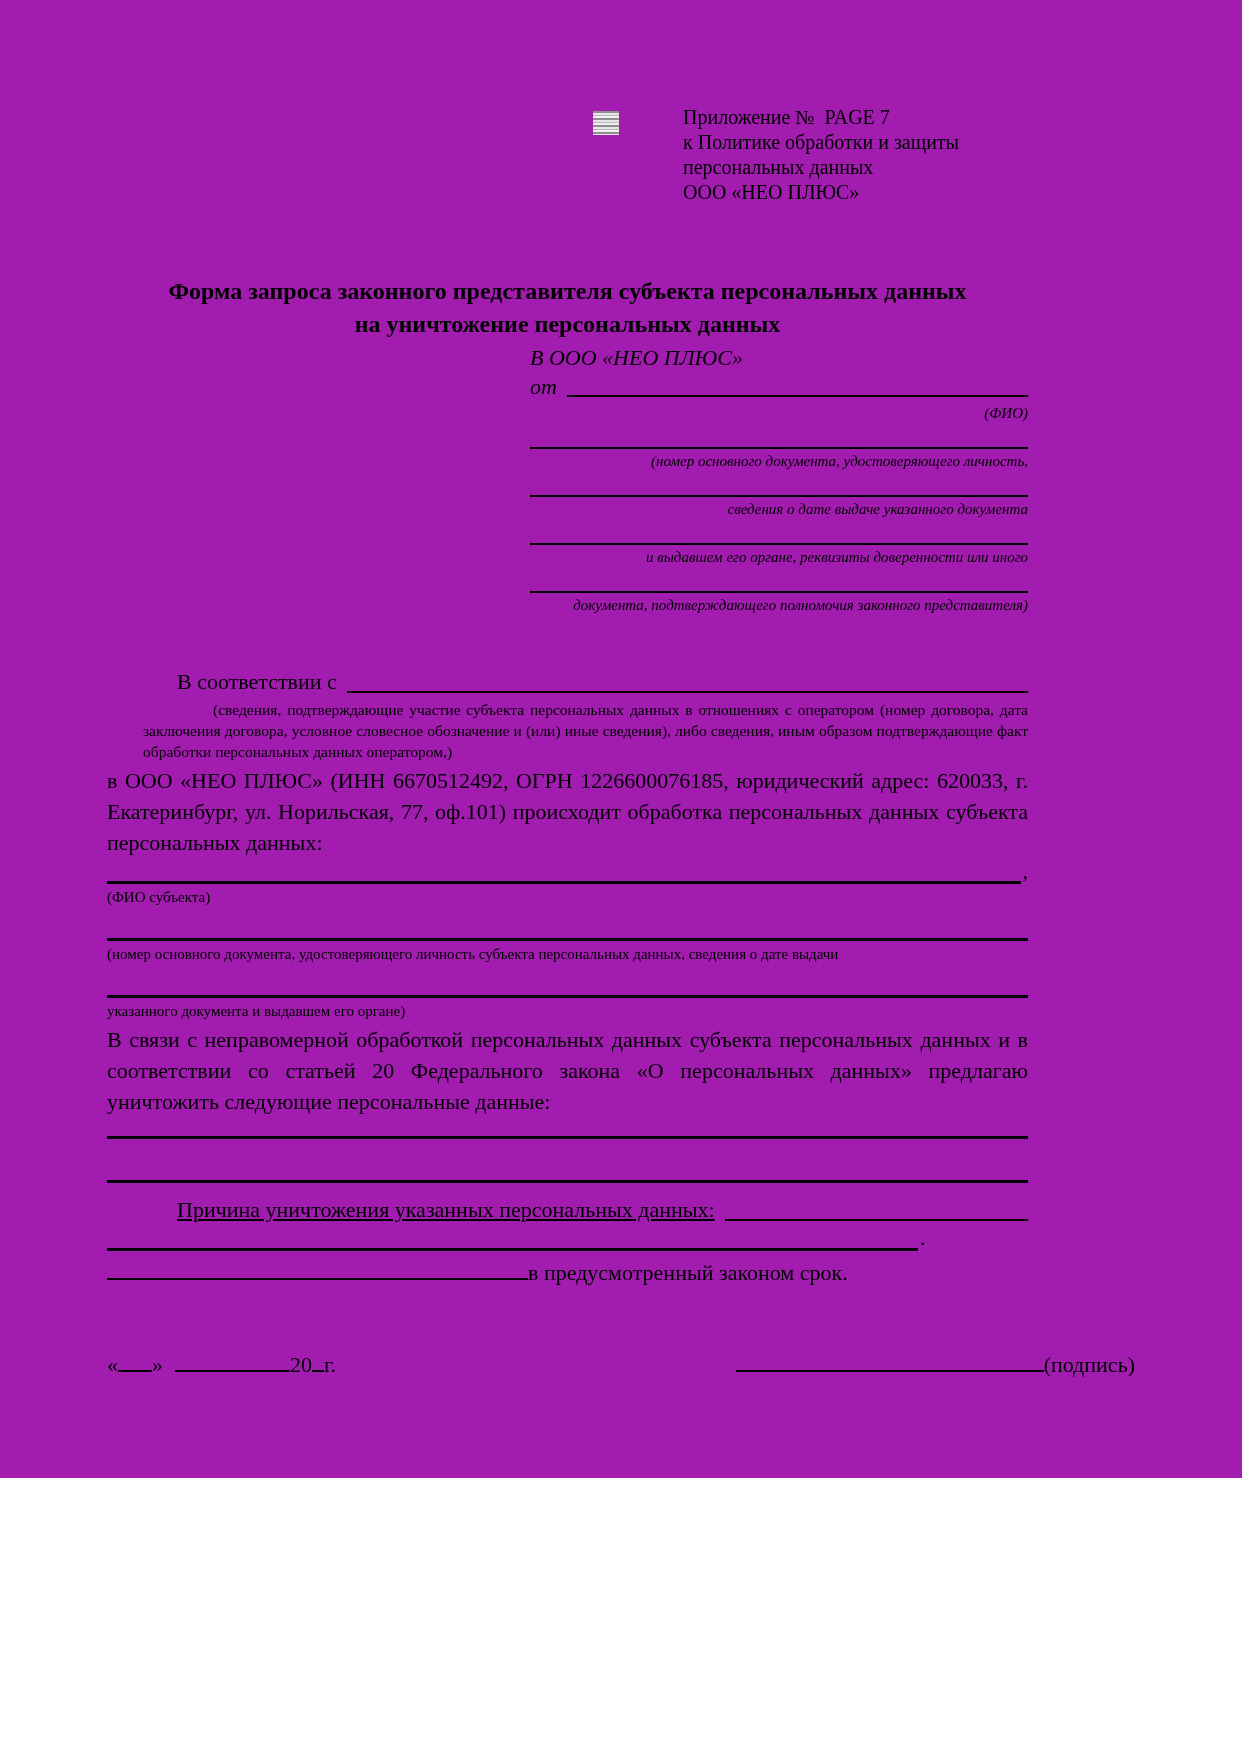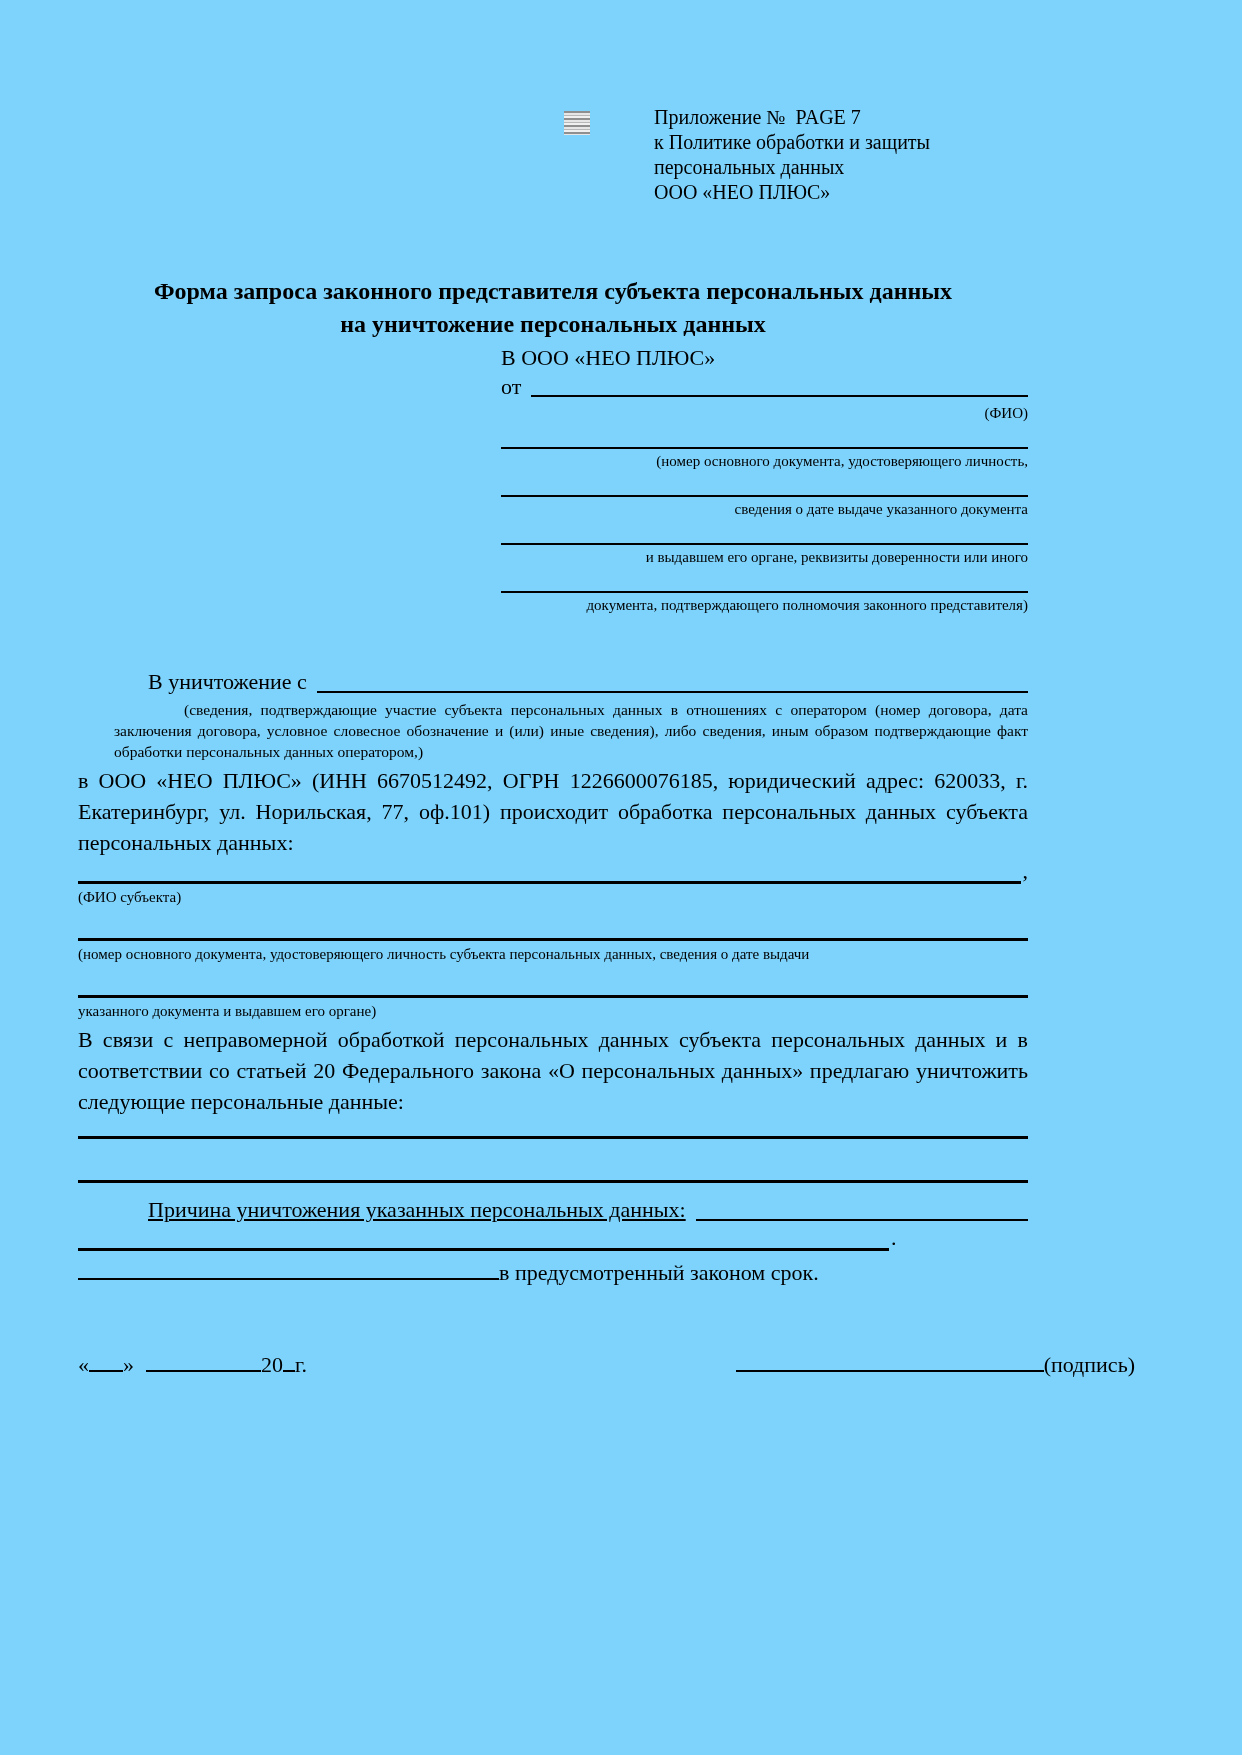--- a/index.html
+++ b/index.html
@@ -1,35 +1,35 @@
 <!DOCTYPE html>
 <html><head>
 <meta charset="utf-8">
 <style>
   * { margin:0; padding:0; box-sizing:border-box; }
   html,body { background:#ffffff; }
   .page {
-    width:1242px; height:1755px; background:#7dd3fc; color:#000;
+    width:1242px; height:1478px; background:#a21caf; color:#000;
     font-family:"Liberation Serif","DejaVu Serif",serif;
     font-size:22px; position:relative; overflow:hidden;
-    padding:105px 214px 0 78px;
+    padding:105px 214px 0 107px;
   }
   
   .header-row { display:flex; align-items:flex-start; }
   .img-ph {
     flex:0 0 auto; width:26px; height:24px; margin-left:486px; margin-top:6px;
     background:
       repeating-linear-gradient(180deg,#8f8f8f 0 2px,#e6e6e6 2px 4px,#b8b8b8 4px 5px,#f0f0f0 5px 7px);
   }
   .header-block { margin-left:64px; font-size:20px; line-height:25px; }
   
   .title { margin-top:70px; text-align:center; font-weight:bold; font-size:24px; line-height:33px; }
   .title div { white-space:nowrap;text-align:center; }
   
-  .addr { margin-left:423px; margin-top:2px; line-height:29px; }
+  .addr { margin-left:423px; margin-top:2px; line-height:29px;font-style:italic; }
   .addr-from { display:flex; align-items:flex-end; }
   .fill-line { flex:1 1 auto; border-bottom:2px solid #000; margin:0 0 4px 10px; min-width:40px; }
   .addr-caption { font-size:15px; line-height:19px; text-align:right; white-space:nowrap; margin-top:3px; }
   .addr-line { border-bottom:2px solid #000; height:26px; }
   
   .accord-row { display:flex; align-items:flex-end; margin-top:52px; line-height:30px; }
   .indent { flex:0 0 auto; width:70px; }
   .note { font-size:15.5px; line-height:21px; text-align:justify; text-indent:70px; margin-top:2px;margin-left:36px; }
   .para { text-align:justify; line-height:31px; margin-top:3px; }
   .wide-row { display:flex; align-items:flex-end; }
@@ -93,21 +93,21 @@
 
     <div class="addr-line"></div>
     <div class="addr-caption">и выдавшем его органе, реквизиты доверенности или иного</div>
 
     <div class="addr-line"></div>
     <div class="addr-caption">документа, подтверждающего полномочия законного представителя)</div>
   </div>
 
   <div class="accord-row">
     <span class="indent"></span>
-    <span>В уничтожение с</span>
+    <span>В соответствии с</span>
     <span class="fill-line"></span>
   </div>
   <div class="note">(сведения, подтверждающие участие субъекта персональных данных в отношениях с оператором (номер договора, дата заключения договора, условное словесное обозначение и (или) иные сведения), либо сведения, иным образом подтверждающие факт обработки персональных данных оператором,)</div>
 
   <div class="para">в ООО «НЕО ПЛЮС» (ИНН 6670512492, ОГРН 1226600076185, юридический адрес: 620033, г. Екатеринбург, ул. Норильская, 77, оф.101) происходит обработка персональных данных субъекта персональных данных:</div>
 
   <div class="wide-row">
     <span class="wline grow h18"></span>
     <span class="suffix-char">,</span>
   </div>

